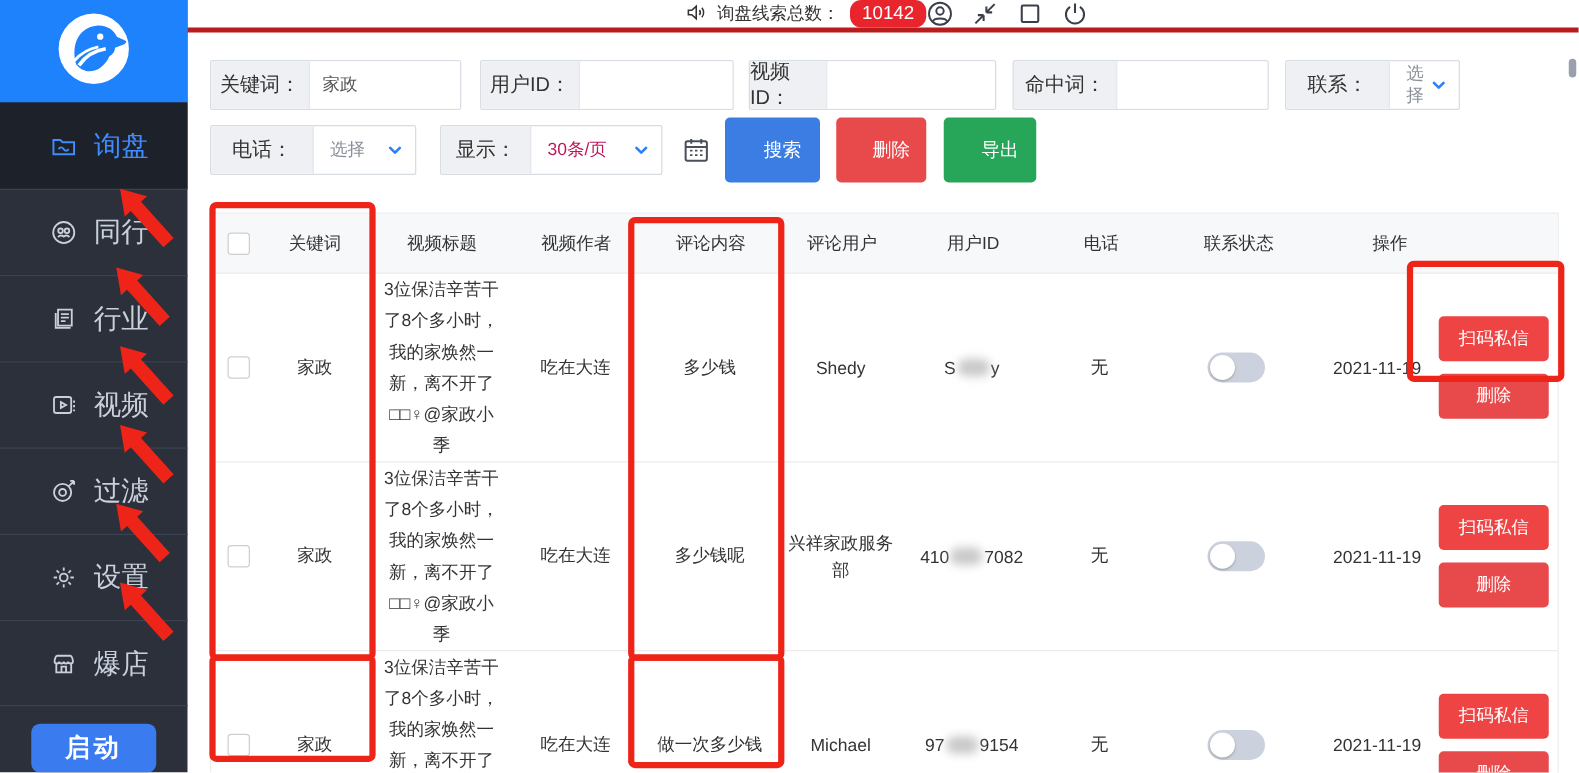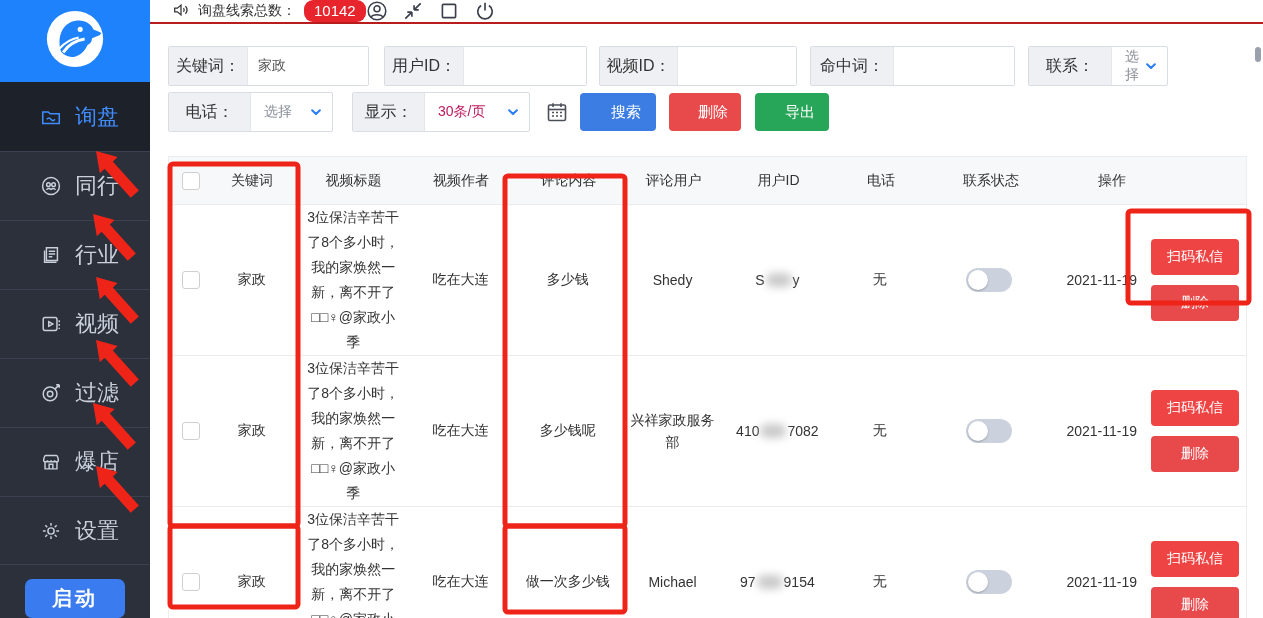--- a/index.html
+++ b/index.html
@@ -18,40 +18,40 @@
   .nav-item:last-of-type{border-bottom:1px solid #3a4150;}
   .nav-item.active{background:#1d212a;color:#3f8cff;}
   .nav-item .icn{width:22px;height:22px;display:inline-flex;}
   .nav-item svg{stroke:#c9cfdb;}
   .nav-item.active svg{stroke:#3f8cff;}
   .start-btn{margin:14px auto 0;width:100px;height:45px;background:#3a7bf0;color:#fff;border:none;
     border-radius:7px;font-size:20px;font-weight:700;letter-spacing:3px;cursor:pointer;
     font-family:inherit;display:block;}
   
   .content{flex:1;display:flex;flex-direction:column;min-width:0;position:relative;}
-  .topbar{height:45px;box-sizing:border-box;border-bottom:2px solid #b91c1c;display:flex;align-items:center;
-    justify-content:flex-start;padding:0 16px 0 22px;}
+  .topbar{height:45px;box-sizing:border-box;border-bottom:4px solid #b91c1c;display:flex;align-items:center;
+    justify-content:center;padding:0 16px 0 22px;}
   .topbar-left{display:flex;align-items:center;gap:8px;font-size:14px;color:#333;}
   .badge{background:#e8252d;color:#fff;font-size:15px;padding:2px 10px;border-radius:9px;line-height:18px;}
   .topbar-right{display:flex;align-items:center;gap:14px;}
   .tb-icn{width:22px;height:22px;display:inline-flex;cursor:pointer;}
   
   .filters{padding:22px 0 0 18px;}
   .frow{display:flex;align-items:center;}
   .frow2{margin-top:6px;}
   .funit{display:flex;height:40px;box-sizing:border-box;border:1px solid #d8dce3;border-radius:2px;background:#fff;overflow:hidden;}
   .flabel{background:#eef0f3;display:flex;align-items:center;justify-content:center;font-size:16px;color:#333;
     border-right:1px solid #e3e6eb;box-sizing:border-box;flex:0 0 auto;}
   .finput{border:none;outline:none;padding:0 10px;font-size:14px;color:#555;min-width:0;font-family:inherit;}
   .fselect{display:flex;align-items:center;justify-content:space-between;padding:0 9px 0 13px;font-size:14px;
     color:#8a8f99;cursor:pointer;flex:1;}
   .fselect.dark{color:#be185d;}
   .chev{width:14px;height:14px;flex:0 0 auto;}
   .cal-btn{width:26px;height:28px;display:inline-flex;align-items:center;justify-content:center;cursor:pointer;}
-  .abtn{height:38px;border:none;border-radius:4px;color:#fff;font-size:15px;cursor:pointer;font-family:inherit;padding-left:22px;}
+  .abtn{height:52px;border:none;border-radius:4px;color:#fff;font-size:15px;cursor:pointer;font-family:inherit;padding-left:22px;}
   .abtn.search{width:76px;background:#3b7de2;}
   .abtn.del{width:72px;background:#e8494b;}
   .abtn.exp{width:74px;background:#27a558;}
   
   .tablebox{margin:24px 16px 0 18px;border:1px solid #ebedf0;box-sizing:border-box;}
   .tr{display:flex;align-items:stretch;}
   .tr.head{background:#f7f8fa;height:47px;}
   .tr.body{height:150px;border-top:1px solid #ebebeb;}
   .td{display:flex;align-items:center;justify-content:center;text-align:center;font-size:14px;color:#333;
     box-sizing:border-box;}
@@ -136,35 +136,35 @@
           <circle cx="11" cy="13" r="7.5"></circle>
           <circle cx="11" cy="13" r="3"></circle>
           <path d="M16.5 7.5L21 3M21 3h-3.4M21 3v3.4"></path>
         </svg>
     </span>
     <span>过滤</span>
   </div>
   <div class="nav-item">
     <span class="icn">
       <svg viewBox="0 0 24 24" fill="none" stroke-width="1.6">
+          <circle cx="12" cy="12" r="3.4"></circle>
+          <path d="M12 3.2v3M12 17.8v3M3.2 12h3M17.8 12h3M5.8 5.8l2.1 2.1M16.1 16.1l2.1 2.1M18.2 5.8l-2.1 2.1M7.9 16.1l-2.1 2.1"></path>
+        </svg>
+    </span>
+    <span>设置</span>
+  </div>
+  <div class="nav-item">
+    <span class="icn">
+      <svg viewBox="0 0 24 24" fill="none" stroke-width="1.6">
           <path d="M4 10c0-1.2.8-5 2.2-5h11.6C19.2 5 20 8.8 20 10c0 1-1 1.8-2.1 1.8S15.9 11 15.9 10c0 1-1 1.8-2 1.8S12 11 12 10c0 1-.9 1.8-2 1.8S8.1 11 8.1 10c0 1-.9 1.8-2 1.8S4 11 4 10z"></path>
           <path d="M5.5 12v7.5h13V12"></path>
           <path d="M10 19.5v-5h4v5"></path>
         </svg>
     </span>
     <span>爆店</span>
-  </div>
-  <div class="nav-item">
-    <span class="icn">
-      <svg viewBox="0 0 24 24" fill="none" stroke-width="1.6">
-          <circle cx="12" cy="12" r="3.4"></circle>
-          <path d="M12 3.2v3M12 17.8v3M3.2 12h3M17.8 12h3M5.8 5.8l2.1 2.1M16.1 16.1l2.1 2.1M18.2 5.8l-2.1 2.1M7.9 16.1l-2.1 2.1"></path>
-        </svg>
-    </span>
-    <span>设置</span>
   </div>
 
   <button class="start-btn">启动</button>
 </aside>
 
 <main class="content">
 
   <div class="topbar">
     <div class="topbar-left">
       <span>
@@ -209,21 +209,21 @@
     <div class="frow">
       <div class="funit" style="width:201px">
         <span class="flabel" style="width:79px">关键词：</span>
         <input class="finput" style="width: 120px;" value="家政">
       </div>
       <div class="funit" style="width:203px;margin-left:15px">
         <span class="flabel" style="width:79px">用户ID：</span>
         <input class="finput" style="width: 122px;" value="">
       </div>
       <div class="funit" style="width:198px;margin-left:12px">
-        <span class="flabel" style="width:78px">视频ID：</span>
+        <span class="flabel" style="width:62px">视频ID：</span>
         <input class="finput" style="width: 118px;" value="">
       </div>
       <div class="funit" style="width:205px;margin-left:13px">
         <span class="flabel" style="width:83px">命中词：</span>
         <input class="finput" style="width: 120px;" value="">
       </div>
       <div class="funit" style="width:140px;margin-left:13px">
         <span class="flabel" style="width:83px">联系：</span>
         <span class="fselect">
           <span>选择</span>

